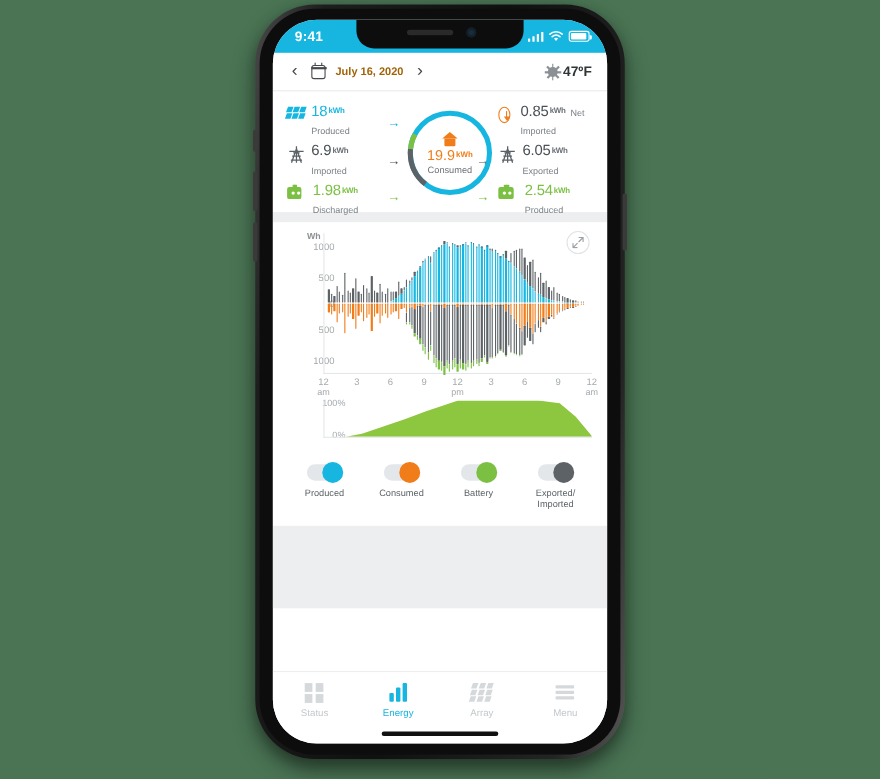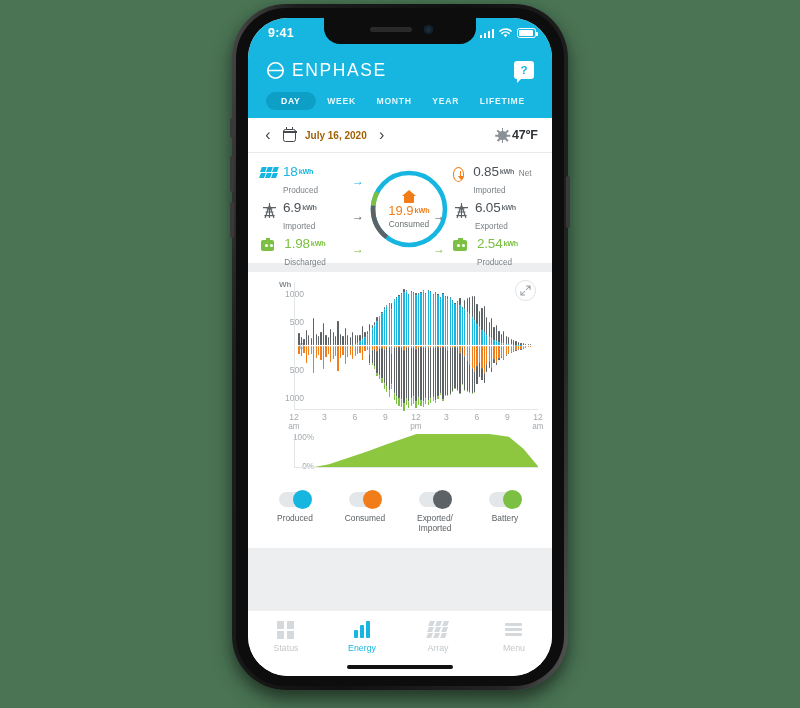--- a/index.html
+++ b/index.html
@@ -255,39 +255,20 @@
           <path d="M6.5 9.2 4.6 7.1a2.9 2.9 0 0 1 3.8 0z" fill="#fff"></path>
           <path d="M2.9 5.4a5.3 5.3 0 0 1 7.2 0" stroke="#fff" stroke-width="1.5" fill="none" stroke-linecap="round"></path>
           <path d="M0.9 3.1a8.2 8.2 0 0 1 11.2 0" stroke="#fff" stroke-width="1.5" fill="none" stroke-linecap="round"></path>
         </svg>
         <span class="batt">
             <i></i>
           </span>
       </div>
     </div>
 
-    <div class="appheader">
-      <div class="brandrow">
-        <div class="brand">
-          <svg width="19" height="19" viewBox="0 0 20 20">
-            <circle cx="10" cy="10" r="8.1" fill="none" stroke="#fff" stroke-width="1.7"></circle>
-            <line x1="1.9" y1="10" x2="18.1" y2="10" stroke="#fff" stroke-width="1.7"></line>
-          </svg>
-          <span class="brandname">ENPHASE</span>
-        </div>
-        <div class="help">?</div>
-      </div>
-      <div class="tabs">
-        <div class="tab active">DAY</div>
-        <div class="tab">WEEK</div>
-        <div class="tab">MONTH</div>
-        <div class="tab">YEAR</div>
-        <div class="tab">LIFETIME</div>
-      </div>
-    </div>
 
     <div class="datebar">
       <div class="chev">‹</div>
       <div class="calicon"></div>
       <div class="datetext">July 16, 2020</div>
       <div class="chev">›</div>
       <div class="weather">
         <span class="sun">
           <i style="transform:rotate(0deg)"></i>
             <i style="transform:rotate(45deg)"></i>
@@ -1044,30 +1025,30 @@
             <span class="leglab">Produced</span>
           </div>
           <div class="leg">
             <span class="sw">
                 <i style="background:#f07d1a"></i>
               </span>
             <span class="leglab">Consumed</span>
           </div>
           <div class="leg">
             <span class="sw">
-                <i style="background:#5c6266"></i>
-              </span>
-            <span class="leglab">Exported/
-Imported</span>
+                <i style="background:#7bc043"></i>
+              </span>
+            <span class="leglab">Battery</span>
           </div>
           <div class="leg">
             <span class="sw">
-                <i style="background:#7bc043"></i>
-              </span>
-            <span class="leglab">Battery</span>
+                <i style="background:#5c6266"></i>
+              </span>
+            <span class="leglab">Exported/
+Imported</span>
           </div>
         </div>
       </div>
 
     </div>
 
     <div class="tabbar">
       <div class="nav">
         <span class="ni ic-grid">
           <i style="left:0;top:0"></i>

